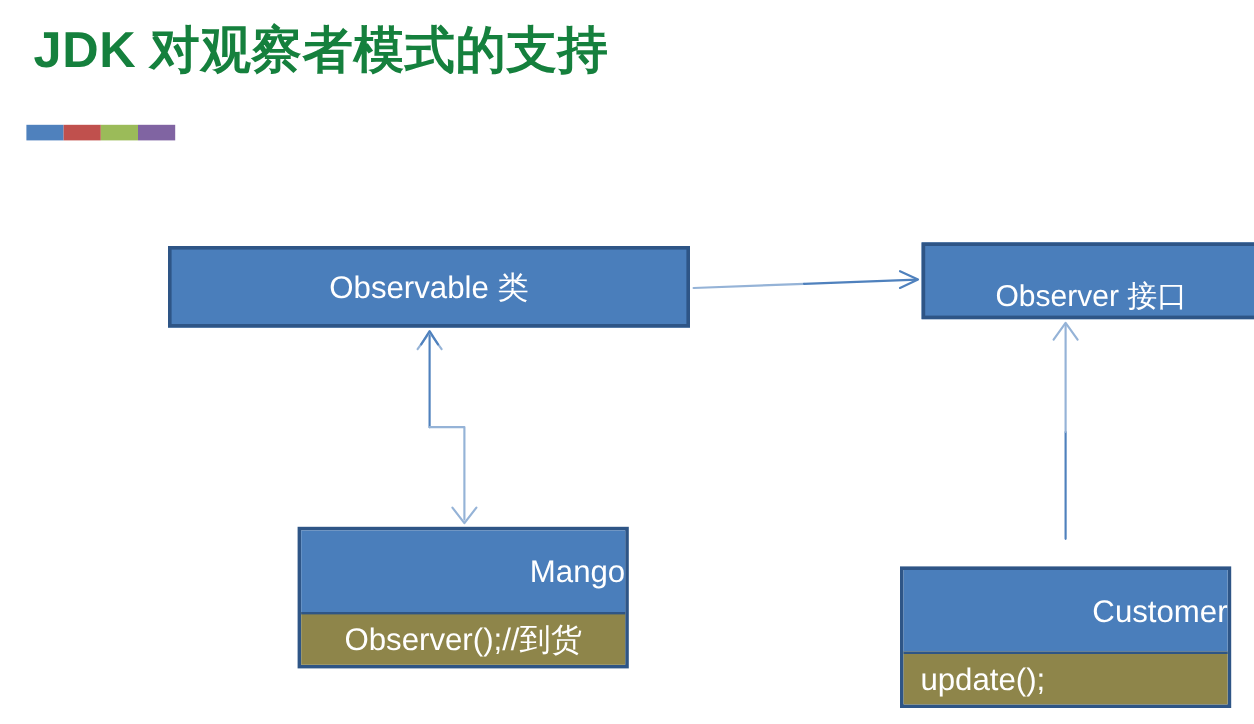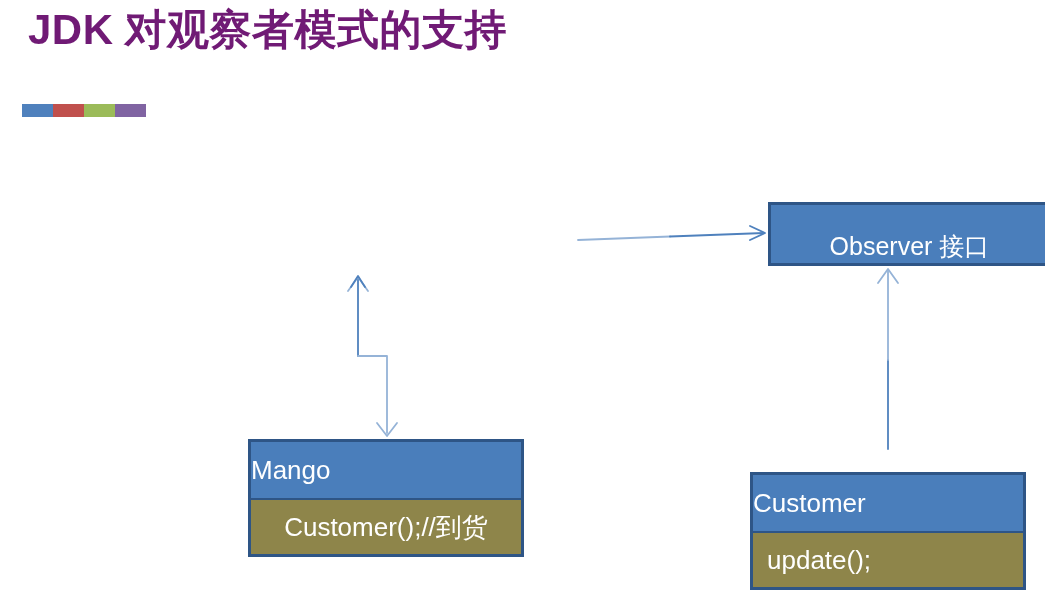--- a/index.html
+++ b/index.html
@@ -13,25 +13,25 @@
     height: 603px;
     background: #ffffff;
     overflow: hidden;
     font-family: "Liberation Sans", sans-serif;
   }
 
   
   #title {
     position: absolute;
     left: 28px;
-    top: 2px;
+    top: 14px;
     margin: 0;
     font-size: 42px;
     font-weight: bold;
-    color: #701a75;
+    color: #15803d;
     white-space: nowrap;
     letter-spacing: 0.5px;
   }
   #title .latin { font-family: "Liberation Sans", sans-serif; }
   #title .cjk   { font-family: "Liberation Serif", serif; }
 
   
   #accent-bar {
     position: absolute;
     left: 22px;
@@ -62,26 +62,26 @@
     box-sizing: border-box;
     border: 3px solid var(--node-border, #2E5586);
     display: flex;
     flex-direction: column;
     z-index: 1;
   }
   #node-mango    { left: 248px; top: 439px; width: 276px; height: 118px; }
   #node-customer { left: 750px; top: 472px; width: 276px; height: 118px; }
   .class-node .class-title {
     box-sizing: border-box;
-    height: 56px;
+    height: 68px;
     background: var(--node-fill, #4A7EBB);
     color: var(--text, #ffffff);
     display: flex;
     align-items: center;
-    justify-content: flex-start;
+    justify-content: flex-end;
     font-size: 26px;
   }
   .class-node .class-method {
     box-sizing: border-box;
     flex: 1;
     background: var(--method-fill, #8E854A);
     border-top: 2px solid var(--node-border, #2E5586);
     color: var(--text, #ffffff);
     display: flex;
     align-items: center;
@@ -119,31 +119,34 @@
 
   <h1 id="title"><span class="latin">JDK</span><span class="cjk"> 对观察者模式的支持</span></h1>
 
   <div id="accent-bar">
       <div class="accent-seg" style="background: rgb(79, 129, 189);"></div>
       <div class="accent-seg" style="background: rgb(192, 80, 77);"></div>
       <div class="accent-seg" style="background: rgb(155, 187, 89);"></div>
       <div class="accent-seg" style="background: rgb(128, 100, 162);"></div>
     </div>
 
+  <div id="node-observable" class="node">
+    <span>Observable 类</span>
+  </div>
 
   <div id="node-observer" class="node">
     <span>Observer 接口</span>
   </div>
 
   <div id="node-mango" class="class-node">
     <div class="class-title">
       <span>Mango</span>
     </div>
     <div class="class-method">
-      <span>Customer();//到货</span>
+      <span>Observer();//到货</span>
     </div>
   </div>
 
   <div id="node-customer" class="class-node">
     <div class="class-title">
       <span>Customer</span>
     </div>
     <div class="class-method left-align">
       <span>update();</span>
     </div>

